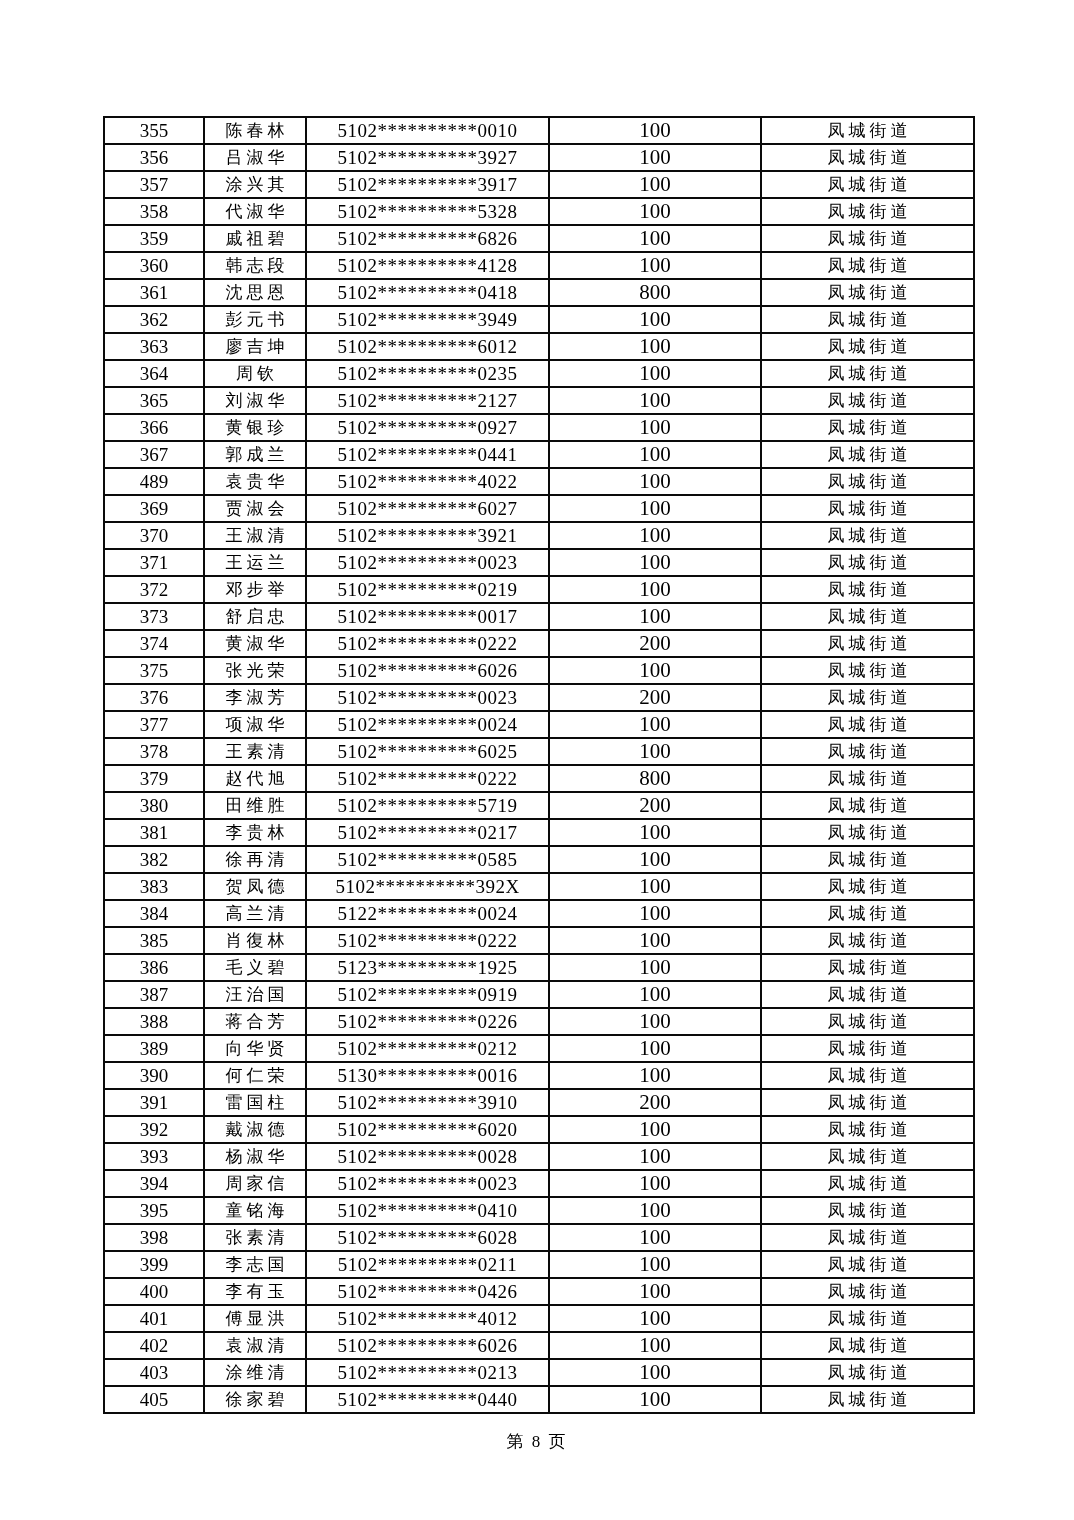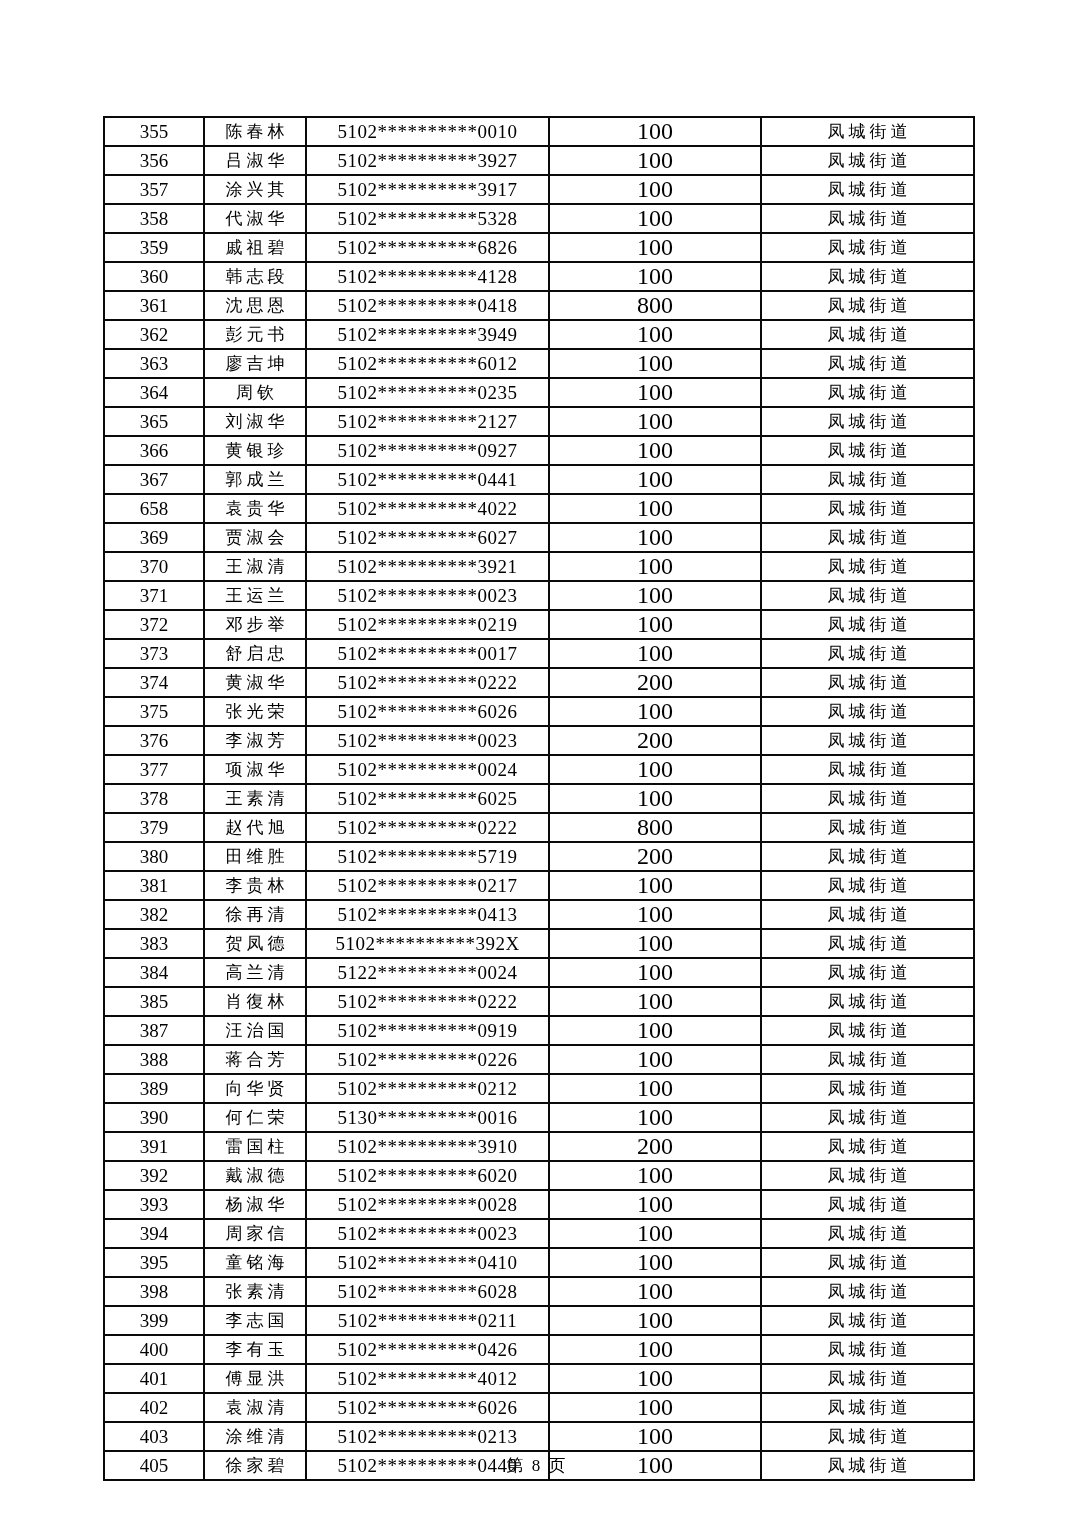--- a/index.html
+++ b/index.html
@@ -39,37 +39,36 @@
   td.col-name {
     font-size: 17px;
     letter-spacing: 4px;
     text-indent: 4px;
   }
   td.col-id {
     font-size: 19px;
     letter-spacing: 0.5px;
   }
   td.col-amt {
-    font-size: 24px;
+    font-size: 21px;
   }
   td.col-dist {
     font-size: 17px;
     letter-spacing: 4px;
     text-indent: 4px;
     margin-top: 48px;
   }
   .page-footer {
     position: absolute;
     left: 0;
     top: 1430px;
     width: 100%;
     text-align: center;
     font-size: 17px;
     letter-spacing: 2px;
-    margin-top: 24px;
   }
 </style>
 </head>
 <body>
 
 <div class="sheet">
 
   <table class="roster">
     <colgroup>
       <col style="width:100px">
@@ -164,21 +163,21 @@
           <td class="col-dist">凤城街道</td>
         </tr>
         <tr>
           <td class="col-idx">367</td>
           <td class="col-name">郭成兰</td>
           <td class="col-id">5102**********0441</td>
           <td class="col-amt">100</td>
           <td class="col-dist">凤城街道</td>
         </tr>
         <tr>
-          <td class="col-idx">658</td>
+          <td class="col-idx">489</td>
           <td class="col-name">袁贵华</td>
           <td class="col-id">5102**********4022</td>
           <td class="col-amt">100</td>
           <td class="col-dist">凤城街道</td>
         </tr>
         <tr>
           <td class="col-idx">369</td>
           <td class="col-name">贾淑会</td>
           <td class="col-id">5102**********6027</td>
           <td class="col-amt">100</td>
@@ -264,21 +263,21 @@
         <tr>
           <td class="col-idx">381</td>
           <td class="col-name">李贵林</td>
           <td class="col-id">5102**********0217</td>
           <td class="col-amt">100</td>
           <td class="col-dist">凤城街道</td>
         </tr>
         <tr>
           <td class="col-idx">382</td>
           <td class="col-name">徐再清</td>
-          <td class="col-id">5102**********0413</td>
+          <td class="col-id">5102**********0585</td>
           <td class="col-amt">100</td>
           <td class="col-dist">凤城街道</td>
         </tr>
         <tr>
           <td class="col-idx">383</td>
           <td class="col-name">贺凤德</td>
           <td class="col-id">5102**********392X</td>
           <td class="col-amt">100</td>
           <td class="col-dist">凤城街道</td>
         </tr>
@@ -286,20 +285,27 @@
           <td class="col-idx">384</td>
           <td class="col-name">高兰清</td>
           <td class="col-id">5122**********0024</td>
           <td class="col-amt">100</td>
           <td class="col-dist">凤城街道</td>
         </tr>
         <tr>
           <td class="col-idx">385</td>
           <td class="col-name">肖復林</td>
           <td class="col-id">5102**********0222</td>
+          <td class="col-amt">100</td>
+          <td class="col-dist">凤城街道</td>
+        </tr>
+        <tr>
+          <td class="col-idx">386</td>
+          <td class="col-name">毛义碧</td>
+          <td class="col-id">5123**********1925</td>
           <td class="col-amt">100</td>
           <td class="col-dist">凤城街道</td>
         </tr>
         <tr>
           <td class="col-idx">387</td>
           <td class="col-name">汪治国</td>
           <td class="col-id">5102**********0919</td>
           <td class="col-amt">100</td>
           <td class="col-dist">凤城街道</td>
         </tr>

